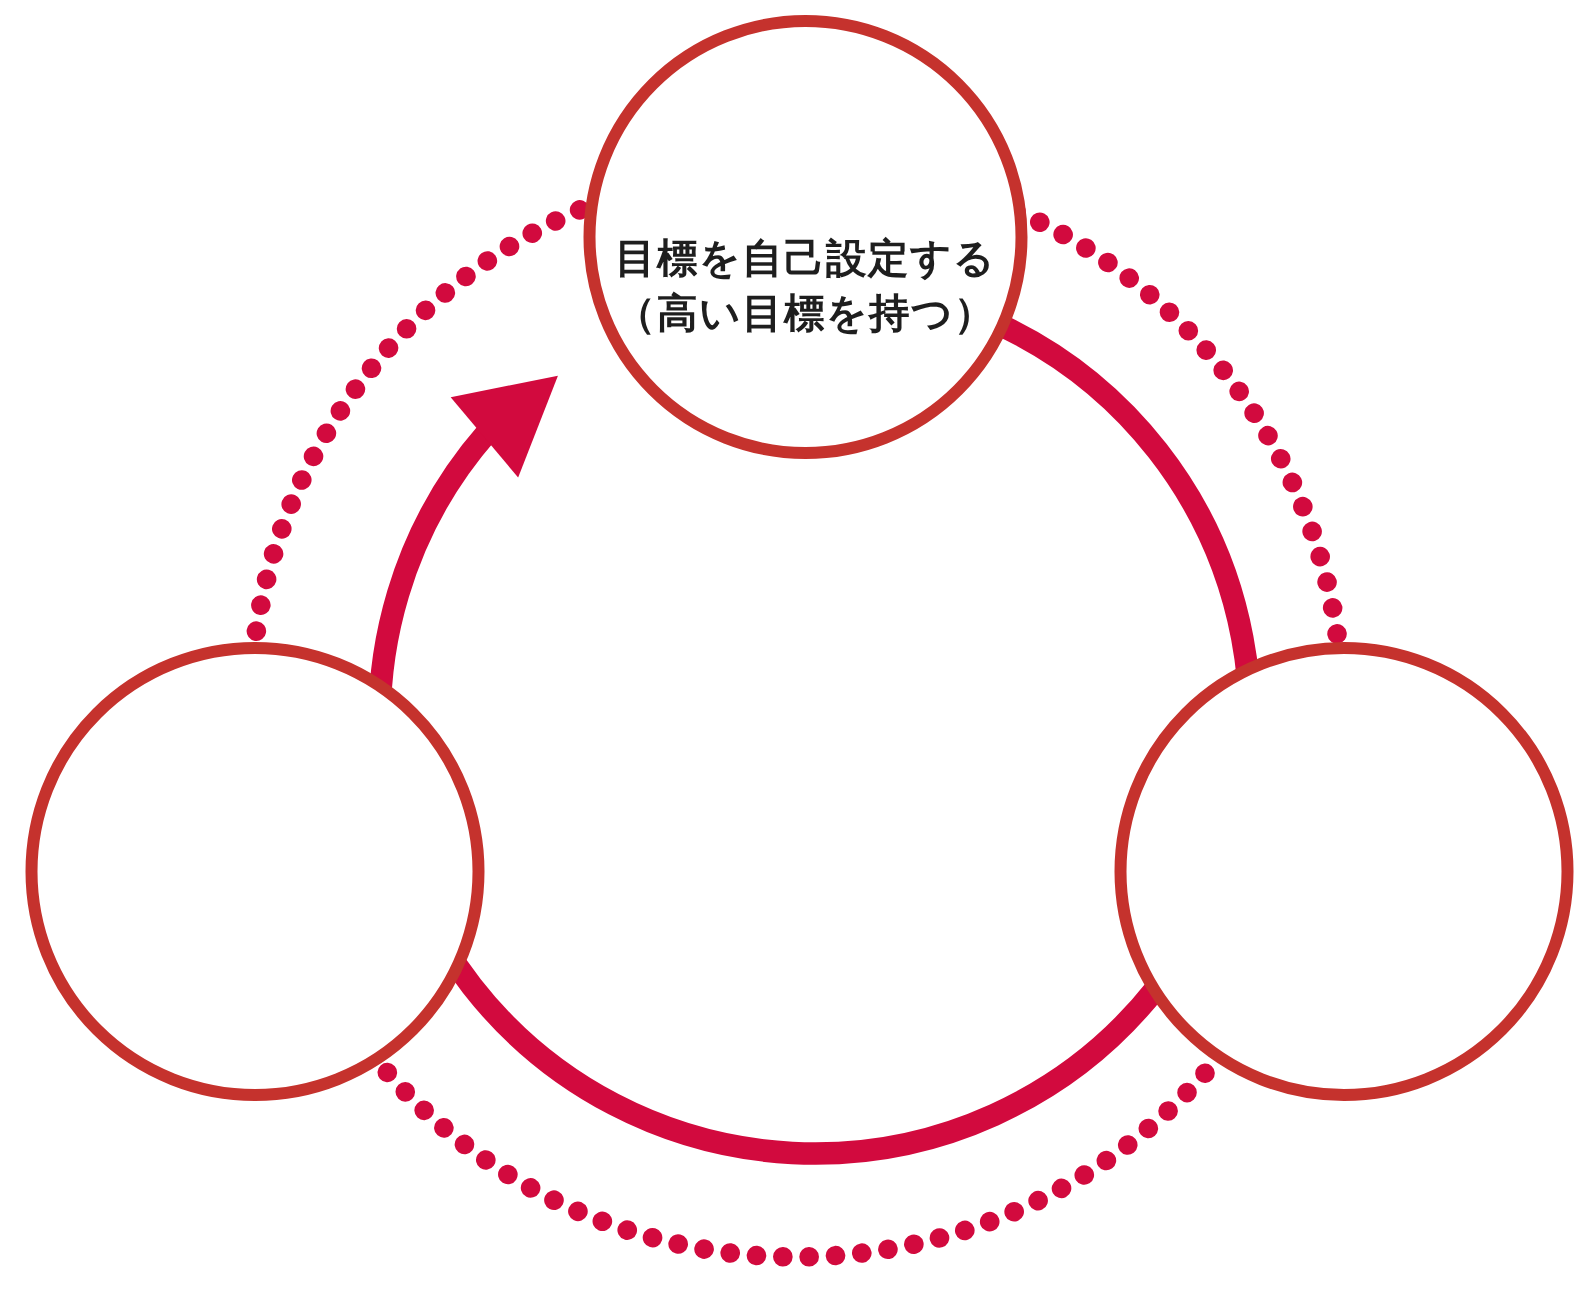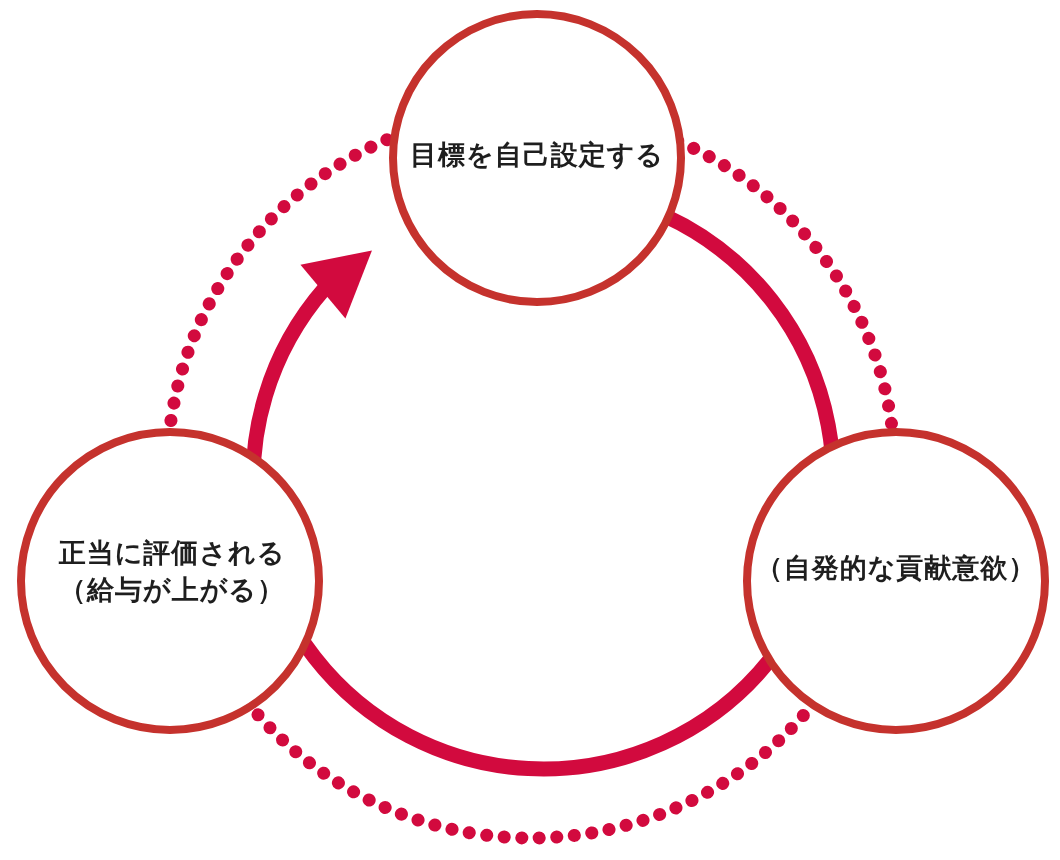--- a/index.html
+++ b/index.html
@@ -23,20 +23,21 @@
   .node-label {
     position: absolute;
     transform: translate(-50%, -50%);
     text-align: center;
     color: #1e1e1e;
     font-weight: bold;
     font-size: 27px;
     line-height: 37px;
     letter-spacing: 1px;
     white-space: nowrap;
+    margin-top: 36px;
   }
   .node-label .line {
     display: block;
   }
 </style>
 </head>
 <body>
 
 <div class="stage">
 
@@ -48,24 +49,20 @@
 
     <polygon points="-4,-35 60,0 -4,35" transform="translate(326,289) rotate(-40)" fill="#d20a3e"></polygon>
 
     <circle cx="537" cy="158" r="144" fill="#ffffff" stroke-width="8" stroke="#c5322d"></circle>
     <circle cx="896" cy="581" r="149" fill="#ffffff" stroke-width="8" stroke="#c5322d"></circle>
     <circle cx="170" cy="581" r="149" fill="#ffffff" stroke-width="8" stroke="#c5322d"></circle>
   </svg>
 
   <div class="node-label" style="left:537px; top:155px;">
     <span class="line">目標を自己設定する</span>
+    <span class="line">（高い目標を持つ）</span>
   </div>
 
   <div class="node-label" style="left:896px; top:568px;">
-    <span class="line">（自発的な貢献意欲）</span>
   </div>
 
-  <div class="node-label" style="left:172px; top:572px;">
-    <span class="line">正当に評価される</span>
-    <span class="line">（給与が上がる）</span>
-  </div>
 
 </div>
 
 </body></html>

